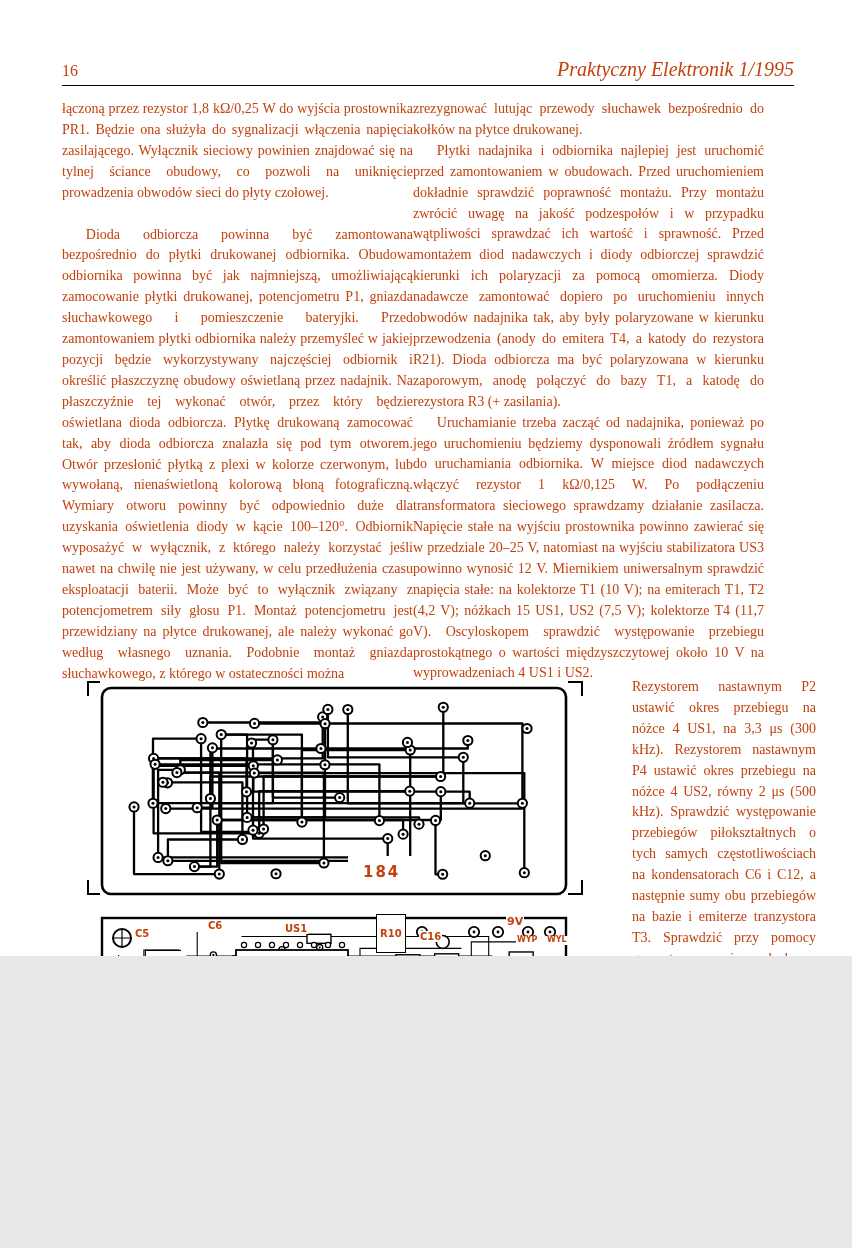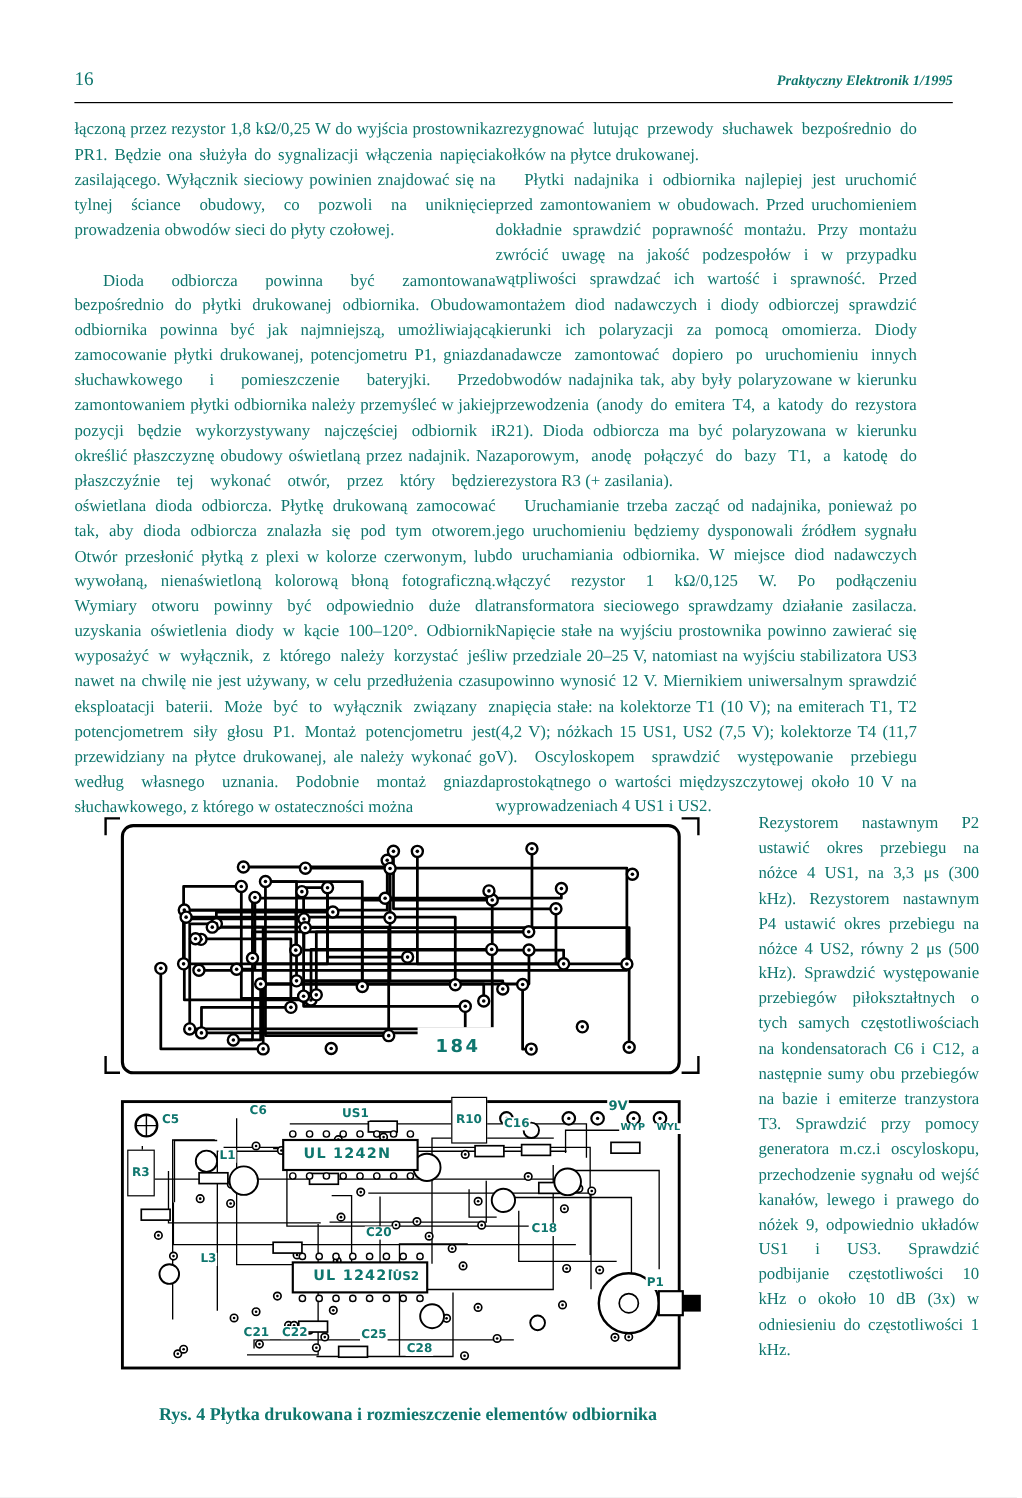--- a/index.html
+++ b/index.html
@@ -1,22 +1,22 @@
 <!DOCTYPE html>
 <html><head>
 <meta charset="utf-8">
 <style>
   html,body{margin:0;padding:0;background:#e8e8e8;}
   .page{
-    position:relative;width:852px;height:1248px;background:#ffffff;
-    font-family:"Liberation Serif",serif;color:#0f766e;overflow:hidden;margin:0 auto;
+    position:relative;width:852px;height:956px;background:#ffffff;
+    font-family:"Liberation Serif",serif;color:#c2410c;overflow:hidden;margin:0 auto;
   }
   .header{position:absolute;left:62px;right:58px;top:58px;display:flex;justify-content:space-between;align-items:baseline;}
   .page-number{font-size:16px;}
-  .journal{font-style:italic;font-weight:bold;font-size:12px;margin-left:33px;}
+  .journal{font-style:italic;font-weight:normal;font-size:20px;margin-left:33px;}
   .rule{position:absolute;left:62px;right:58px;top:85px;border-top:1.7px solid #000;}
   .columns{position:absolute;left:62px;top:99px;width:730px;display:flex;}
   .col{width:351px;}
   .col p, .side-col p{font-size:14px;line-height:20.9px;text-align:justify;margin:0;}
   p.indent{text-indent:1.7em;}
   p.gap{margin-top:21px;}
   .figure-wrap{position:absolute;left:86px;top:678px;width:500px;height:482px;text-align:center;}
   #pcb-svg{position:absolute;left:0;top:0;}
   .lbl{position:absolute;font-family:"DejaVu Sans",sans-serif;font-weight:bold;font-size:10px;background:#fff;padding:0 1px;line-height:1.1;white-space:nowrap;}
   .lbl-ic{font-size:12px;letter-spacing:1px;}

